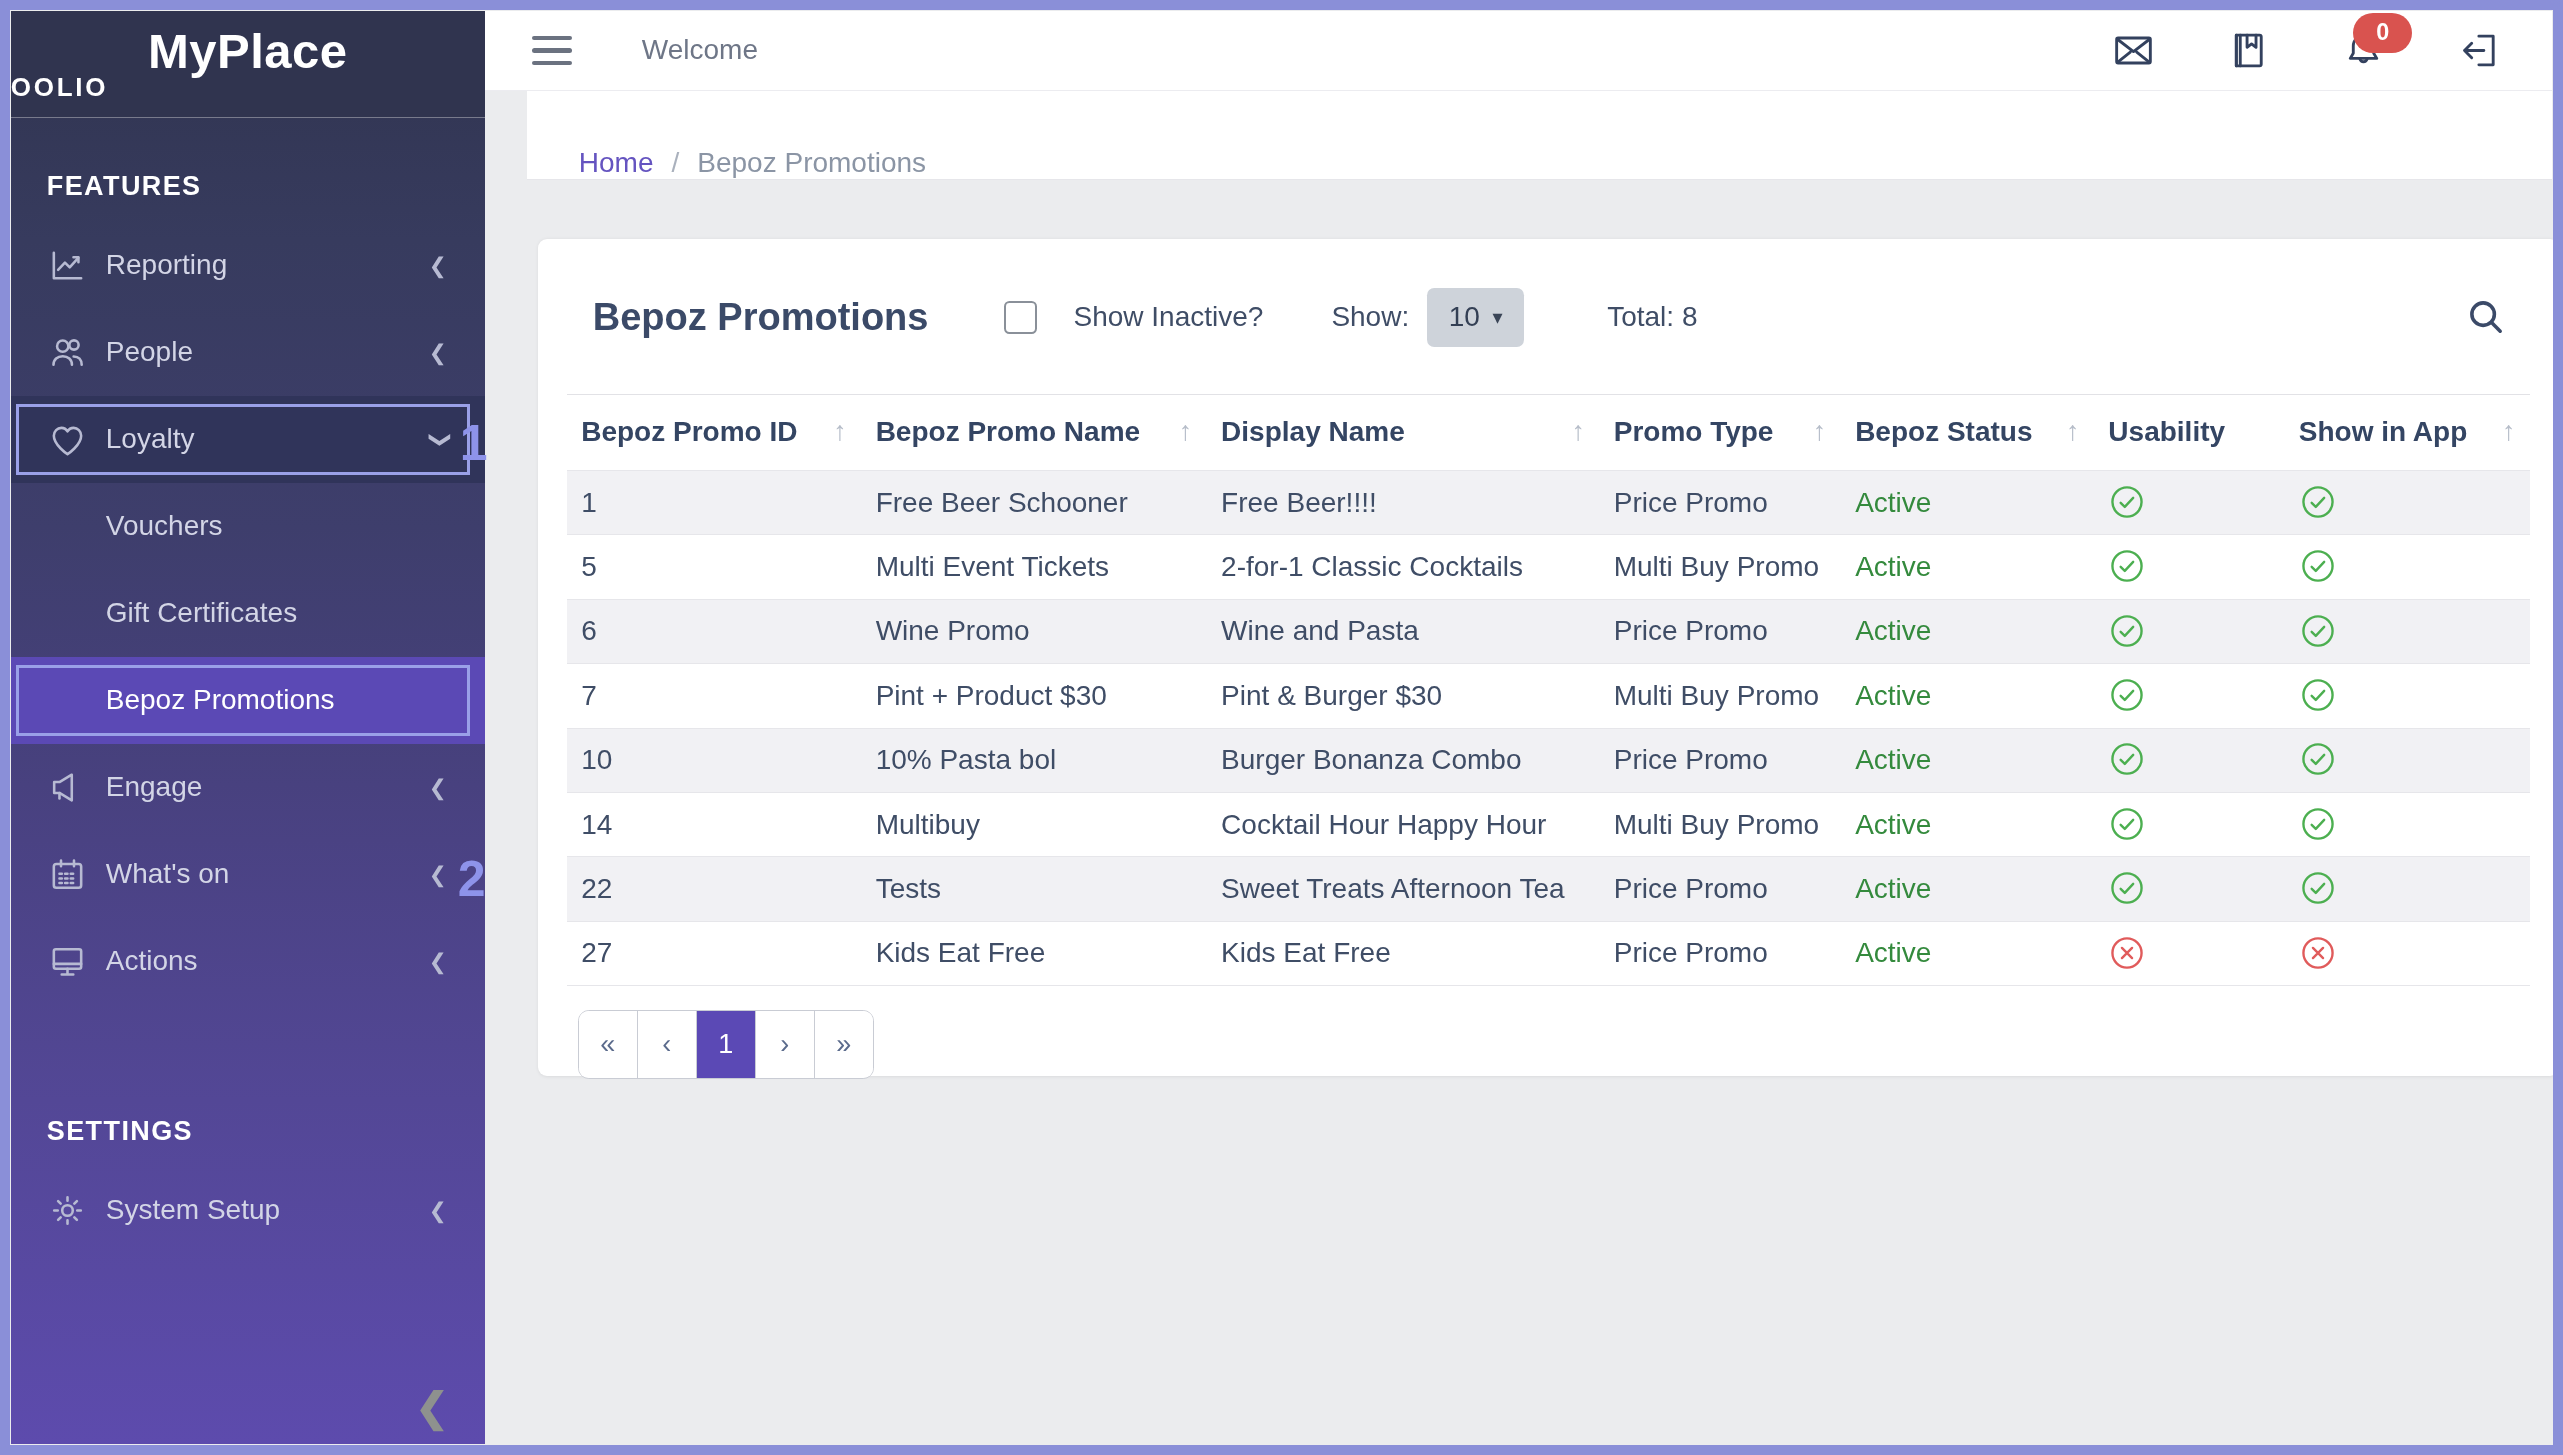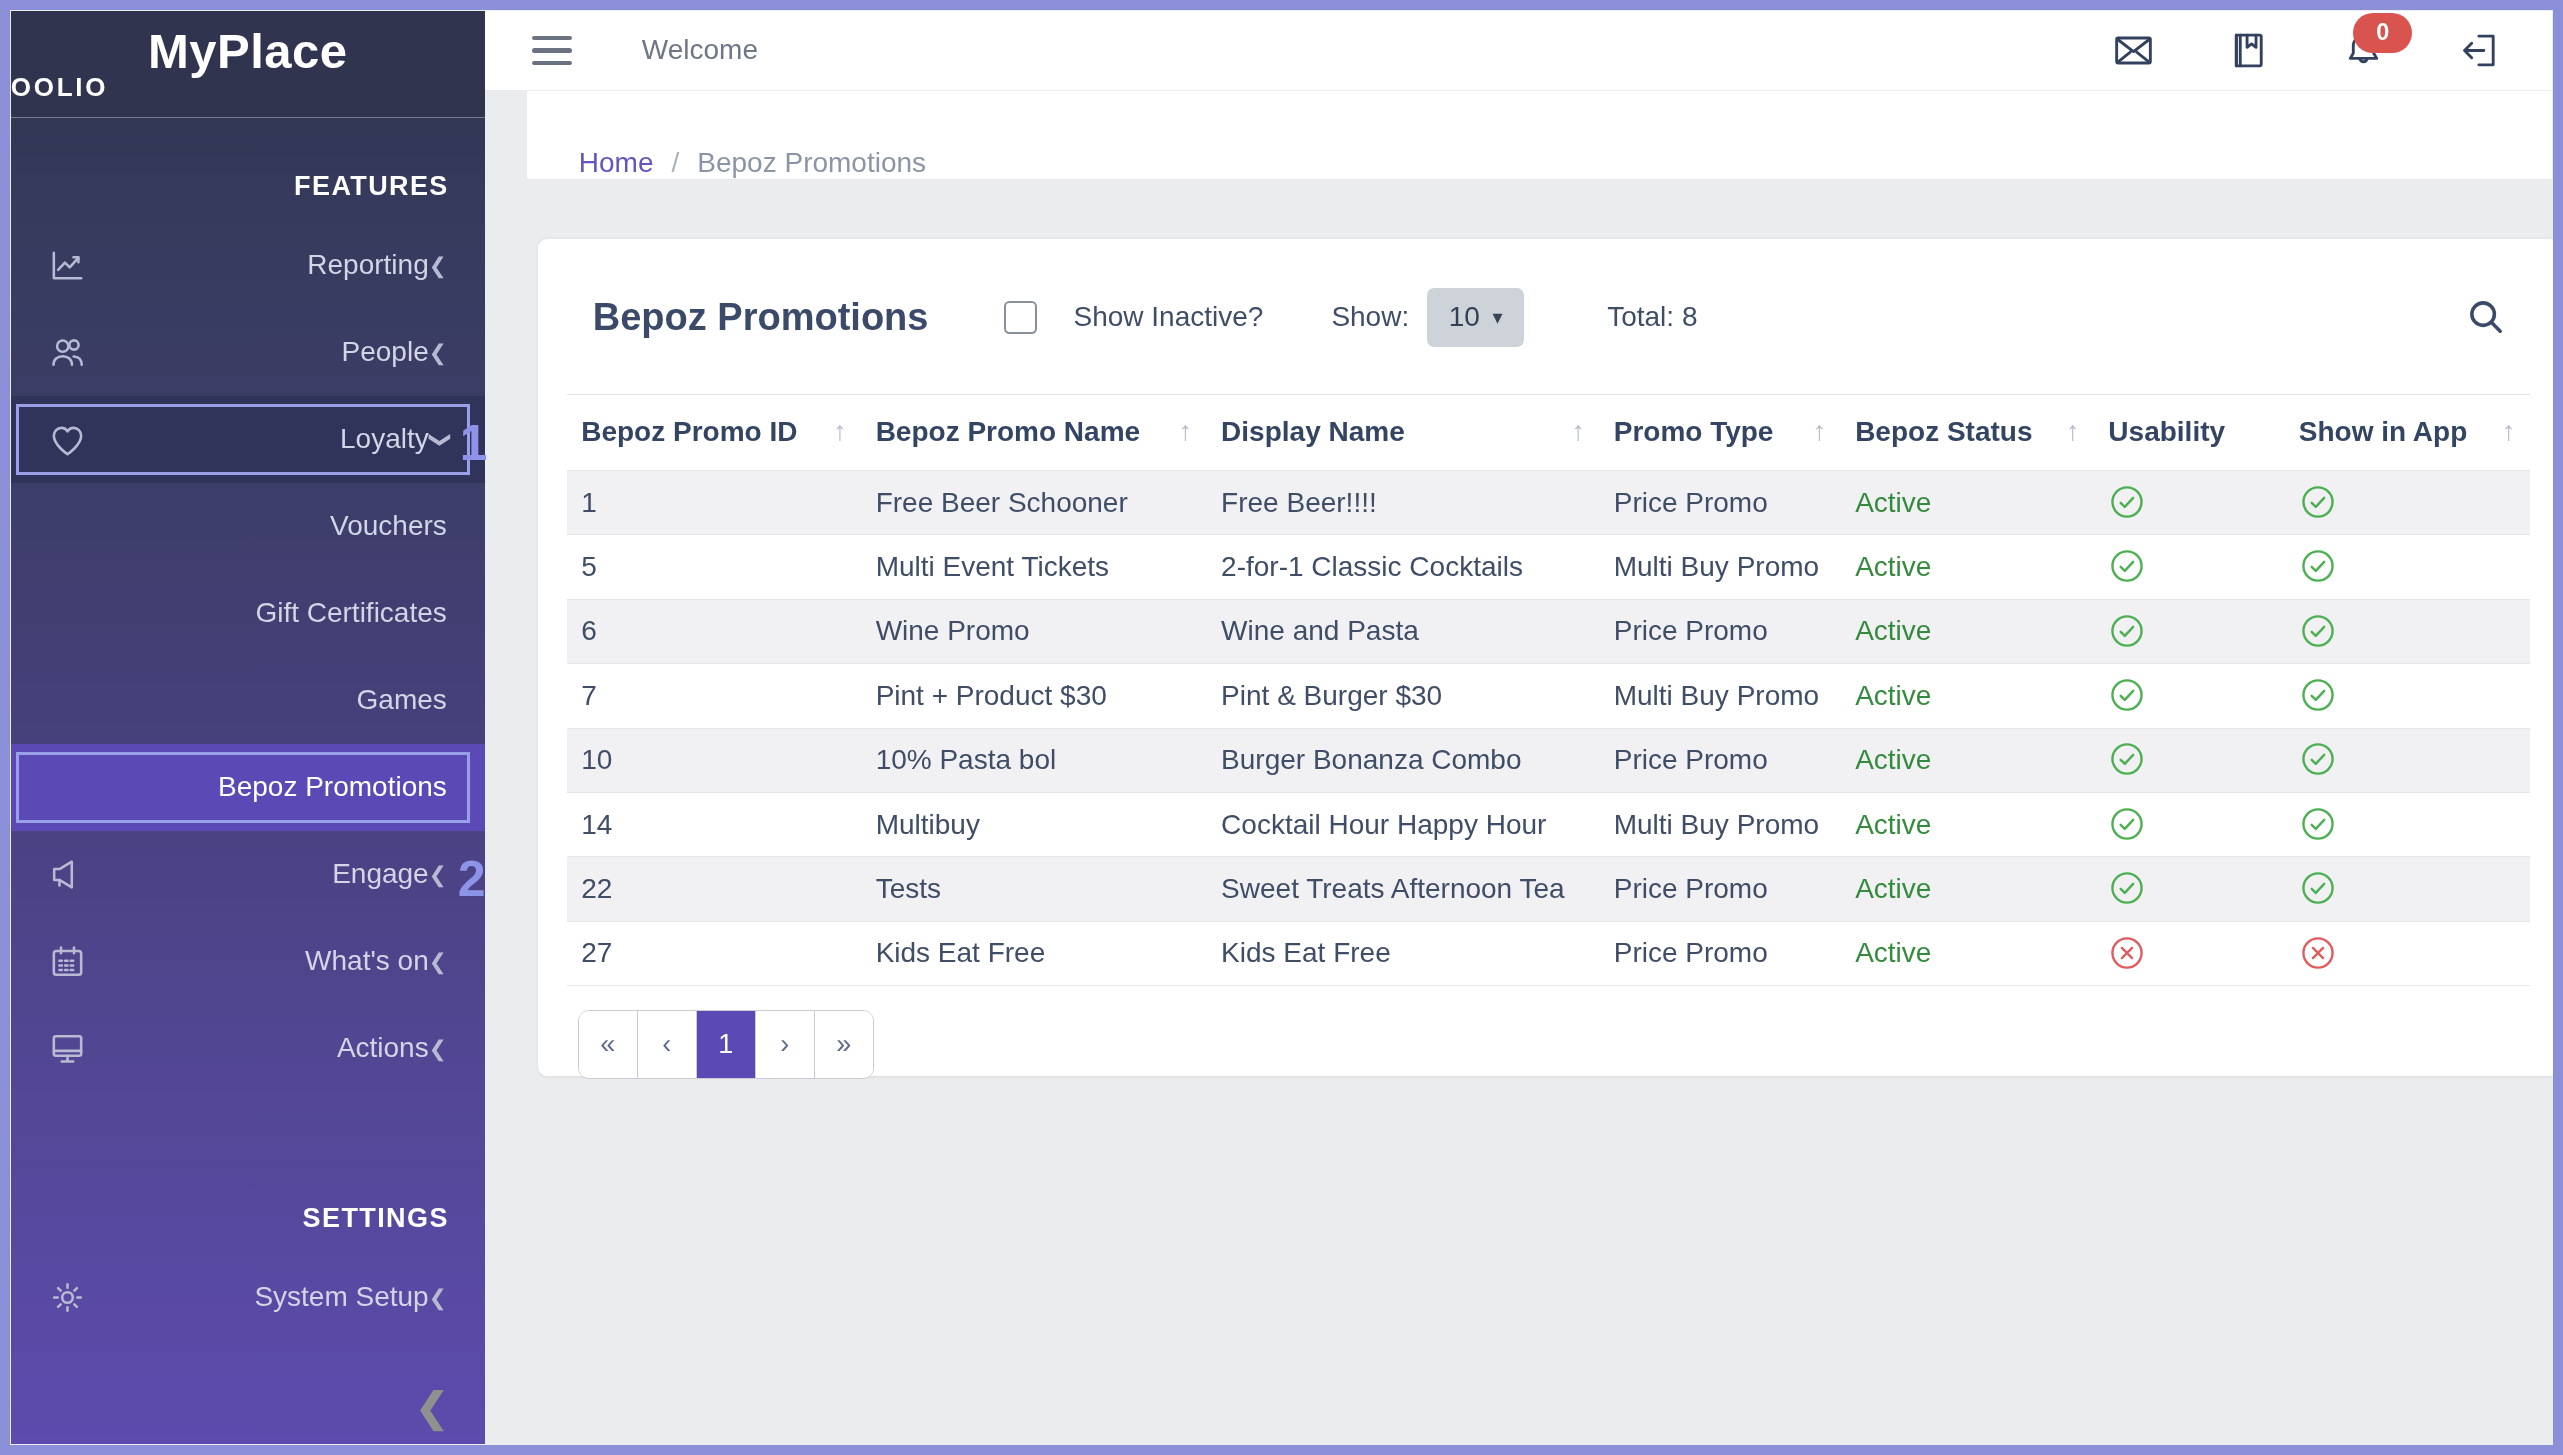--- a/index.html
+++ b/index.html
@@ -8,21 +8,21 @@
   .app{position:absolute;inset:10.8px;display:flex;background:#ebecee;}
 
   
   .sidebar{width:474px;flex:none;position:relative;overflow:hidden;
     background:linear-gradient(180deg,#30344f 0%,#373b5e 16%,#3e3e6c 36%,#48417f 54%,#534796 76%,#5d4bad 100%);}
   .logo-block{height:106px;background:#30344f;border-bottom:1.8px solid rgba(255,255,255,.35);
     display:flex;flex-direction:column;justify-content:center;}
   .logo-title{color:#fff;font-size:49px;font-weight:bold;text-align:center;letter-spacing:0.5px;line-height:50px;}
   .logo-brand{color:#fff;font-size:26px;font-weight:bold;text-align:left;padding-right:131px;
     letter-spacing:2.7px;line-height:27px;margin-top:-1.8px;}
-  .menu{padding-top:0;text-align:right;}
+  .menu{padding-top:0;}
   .section-heading{margin:52px 0 20px;padding:0 36px;font-size:27px;font-weight:bold;color:#fff;
     letter-spacing:1.4px;line-height:32px;}
   .section-heading.settings{margin-top:110px;}
   .item{height:87px;display:flex;align-items:center;padding:0 38px 0 36px;position:relative;cursor:pointer;}
   .item .s-icon{width:59px;flex:none;color:#b7bad2;display:flex;align-items:center;}
   .item .s-icon svg{width:41px;height:41px;fill:none;stroke:currentColor;stroke-width:1.5;
     stroke-linecap:round;stroke-linejoin:round;}
   .item .label{flex:1;font-size:28px;color:#d3d5e6;}
   .sub .label{padding-left:59px;}
   .item .chev{font-size:21.6px;color:#b7bad2;line-height:21.6px;}
@@ -141,23 +141,20 @@
         <span class="label">Loyalty</span>
         <span class="chev down">❮</span>
         <span class="anno-box"></span>
       </div>
 
       <div class="item sub">
         <span class="label">Vouchers</span>
       </div>
       <div class="item sub">
         <span class="label">Gift Certificates</span>
-      </div>
-      <div class="item sub">
-        <span class="label">Games</span>
       </div>
       <div class="item sub active">
         <span class="label">Bepoz Promotions</span>
         <span class="anno-box"></span>
       </div>
 
       <div class="item">
         <span class="s-icon">
           <svg viewBox="0 0 24 24">
               <path d="M14.5 4.5L7.3 8.8H4.2v6.4h3.1l7.2 4.3z"></path>

